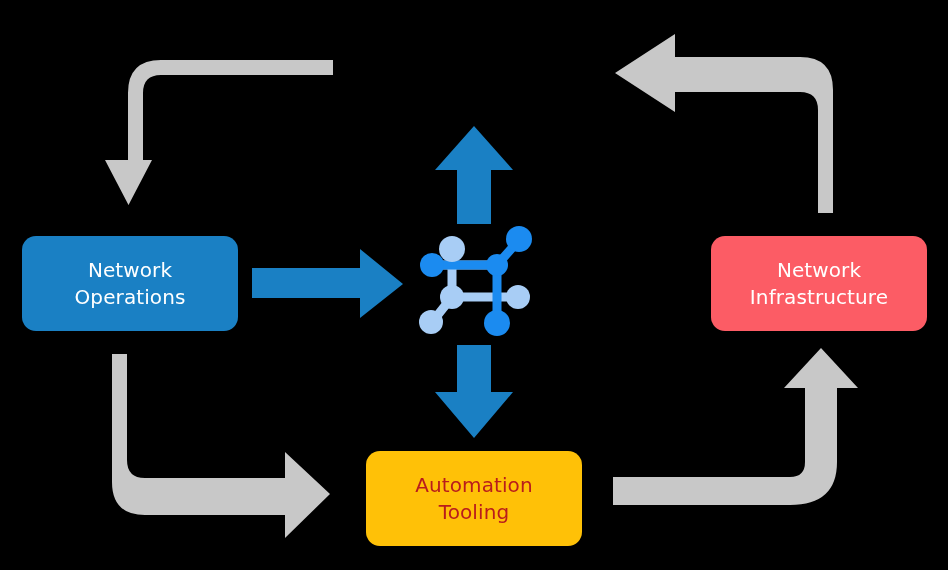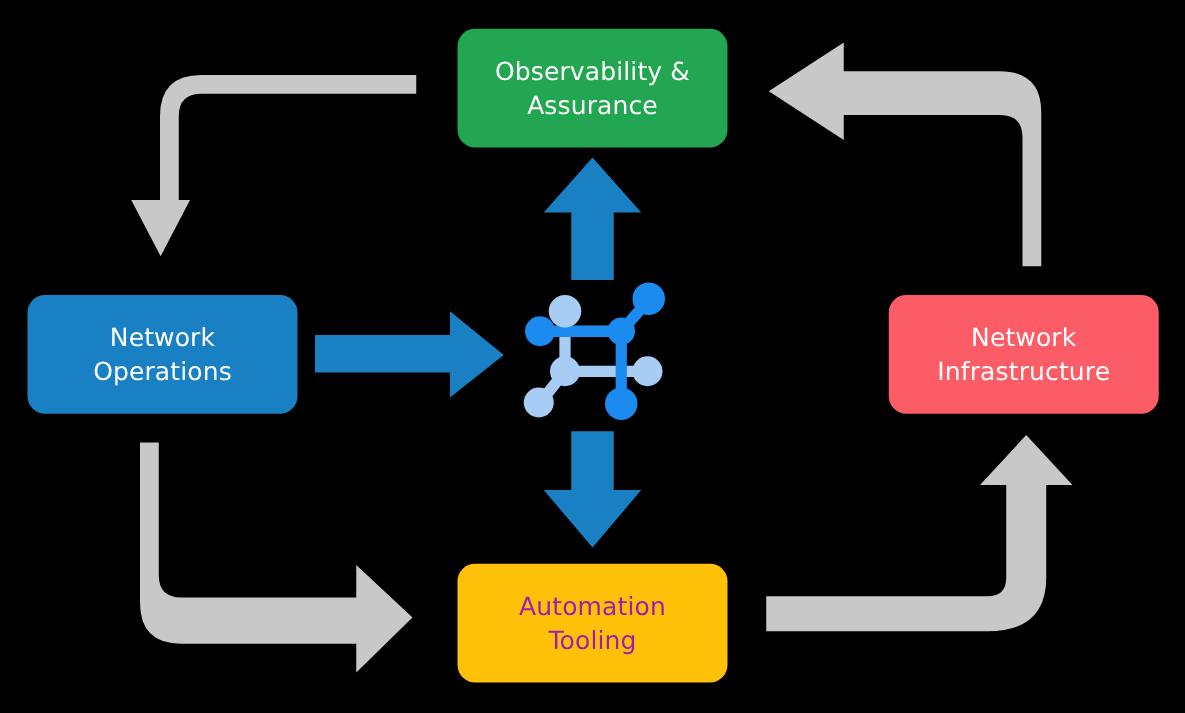--- a/index.html
+++ b/index.html
@@ -190,33 +190,29 @@
       <circle cx="497" cy="265" r="11" fill="#1B8BF0"></circle>
       <circle cx="452" cy="297" r="12" fill="#A8CDF5"></circle>
       <circle cx="431" cy="322" r="12" fill="#A8CDF5"></circle>
       <circle cx="518" cy="297" r="12" fill="#A8CDF5"></circle>
       <circle cx="497" cy="323" r="13" fill="#1B8BF0"></circle>
     </g>
   </svg>
 
   <div class="hit" id="center-icon-hit"></div>
 
-  <div class="node-box" id="box-observability" style="background: rgb(34, 166, 81); color: rgb(255, 255, 255);">
-    <span class="node-label">Observability &amp;
-Assurance</span>
-  </div>
 
   <div class="node-box" id="box-network-operations" style="background: rgb(26, 128, 196); color: rgb(255, 255, 255);">
     <span class="node-label">Network
 Operations</span>
   </div>
 
   <div class="node-box" id="box-network-infrastructure" style="background: rgb(252, 92, 101); color: rgb(255, 255, 255);">
     <span class="node-label">Network
 Infrastructure</span>
   </div>
 
-  <div class="node-box" id="box-automation-tooling" style="background: rgb(255, 193, 7); color: #a21caf;">
+  <div class="node-box" id="box-automation-tooling" style="background: rgb(255, 193, 7); color: #b91c1c;">
     <span class="node-label">Automation
 Tooling</span>
   </div>
 
 </div>
 
 </body></html>

